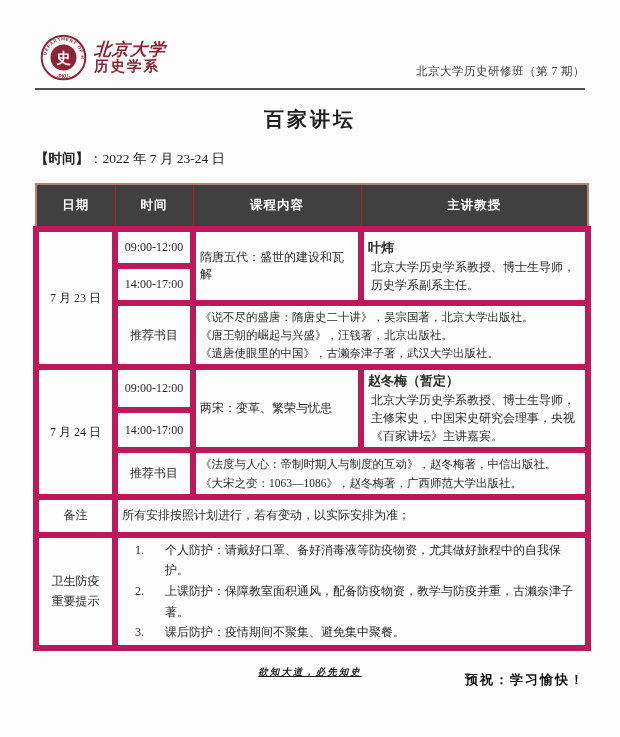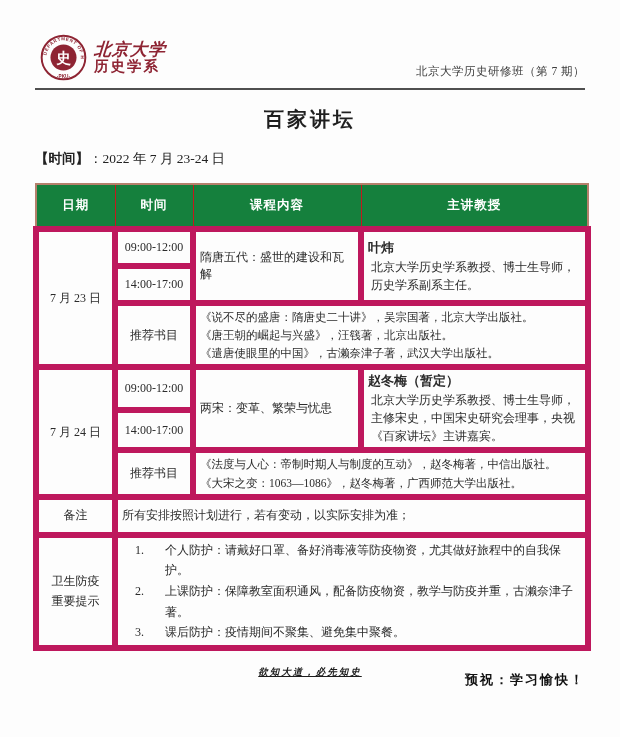--- a/index.html
+++ b/index.html
@@ -38,21 +38,21 @@
   
   table.sched{
     margin:15px 0 0 33px;width:552px;border-collapse:collapse;table-layout:fixed;
     border:2px solid #b5806c;
   }
   table.sched td,table.sched th{
     border:6px solid #be185d;font-weight:normal;vertical-align:middle;
     font-size:12px;padding:2px 4px;box-sizing:border-box;
   }
   tr.head th{
-    background:#15803d;color:#ffffff;height:45px;
+    background:#404040;color:#ffffff;height:45px;
     font-family:"Liberation Sans","DejaVu Sans",sans-serif;
     font-weight:700;font-size:12.5px;letter-spacing:1px;
     border:1px solid #c2181e;border-left:1px solid rgba(255,255,255,.75);
   }
   tr.head th:first-child{border-left:1px solid #c2181e;}
   .c-date{text-align:center;}
   .c-time{text-align:center;height:37px;}
   .c-course{text-align:left;padding-left:9px;}
   .c-prof{vertical-align:middle;padding:3px 6px;}
   .prof-name{text-align:left;font-weight:700;font-size:13px;margin-bottom:1px;}

